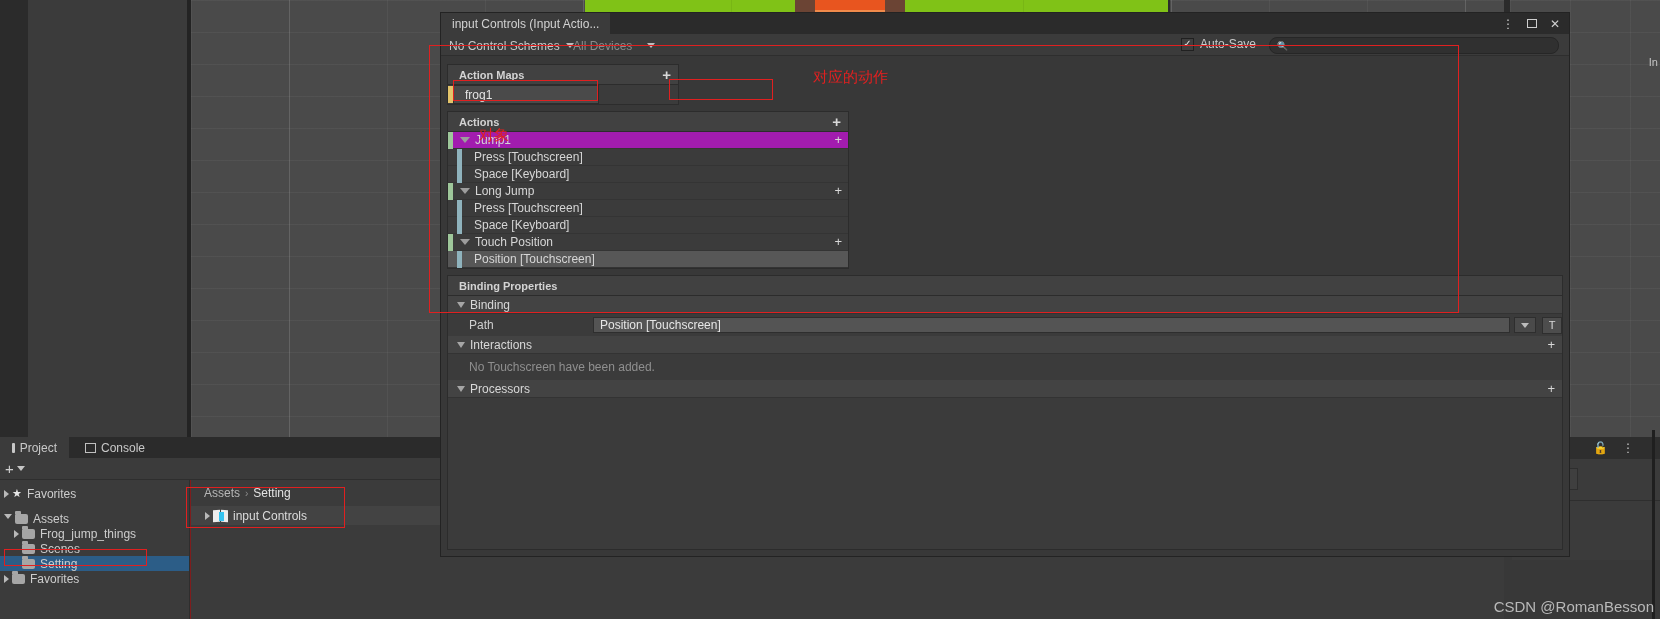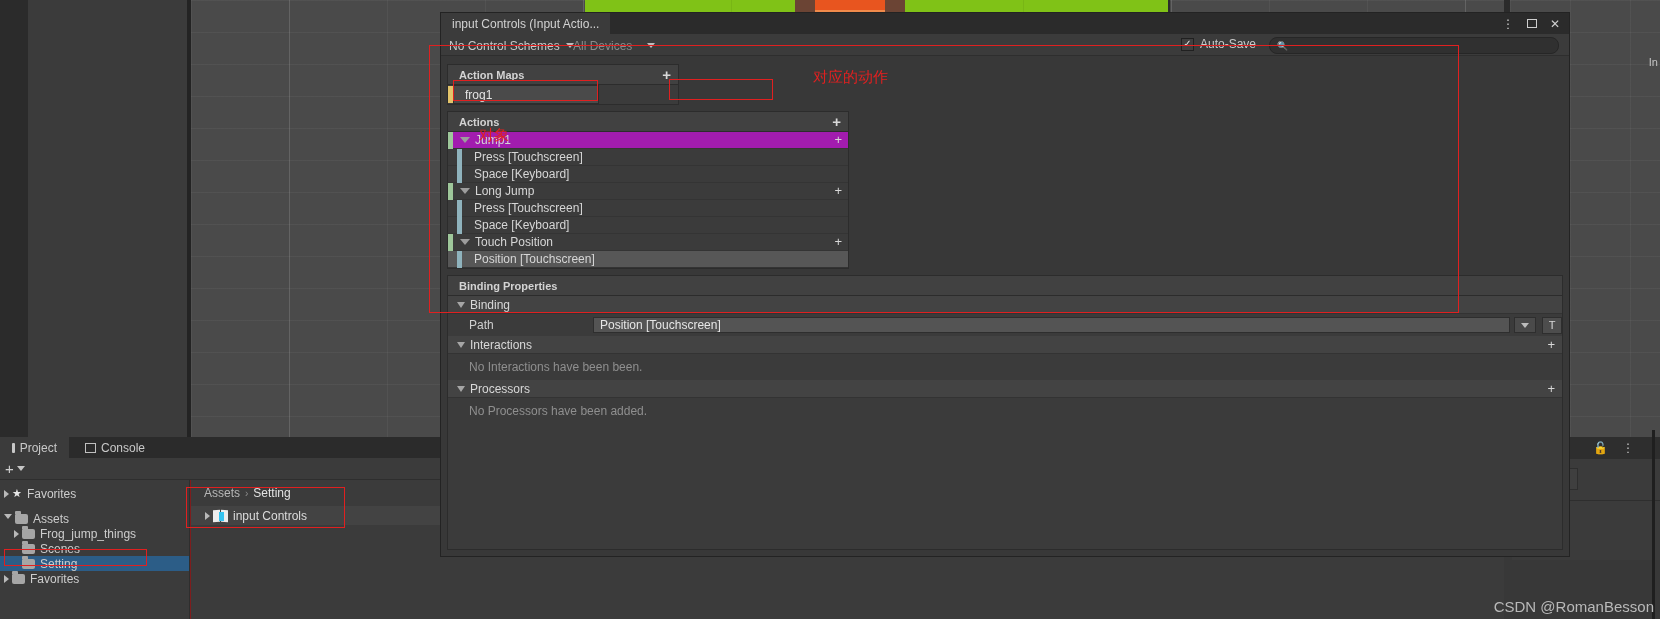--- a/index.html
+++ b/index.html
@@ -402,30 +402,29 @@
           <span class="t-btn" style="margin-left:6px">T</span>
         </div>
 
         <div class="prop-sect">
           <span class="l">
               <span class="prop-tri"></span>
             <span>Interactions</span>
             </span>
           <span class="hdr-plus small">+</span>
         </div>
-        <div class="prop-empty">No Interactions have been been.</div>
+        <div class="prop-empty">No Touchscreen have been added.</div>
 
         <div class="prop-sect">
           <span class="l">
               <span class="prop-tri"></span>
             <span>Processors</span>
             </span>
           <span class="hdr-plus small">+</span>
         </div>
-        <div class="prop-empty">No Processors have been added.</div>
       </div>
 
     </div>
   </div>
 
   <div class="ann-box" style="left:429px; top:45px; width:1030px; height:268px;"></div>
   <div class="ann-box" style="left:453px; top:80px; width:145px; height:21px;"></div>
   <div class="ann-box" style="left:669px; top:79px; width:104px; height:21px;"></div>
   <div class="ann-box" style="left:186px; top:487px; width:159px; height:41px;"></div>
   <div class="ann-box" style="left:4px; top:549px; width:143px; height:17px;"></div>

